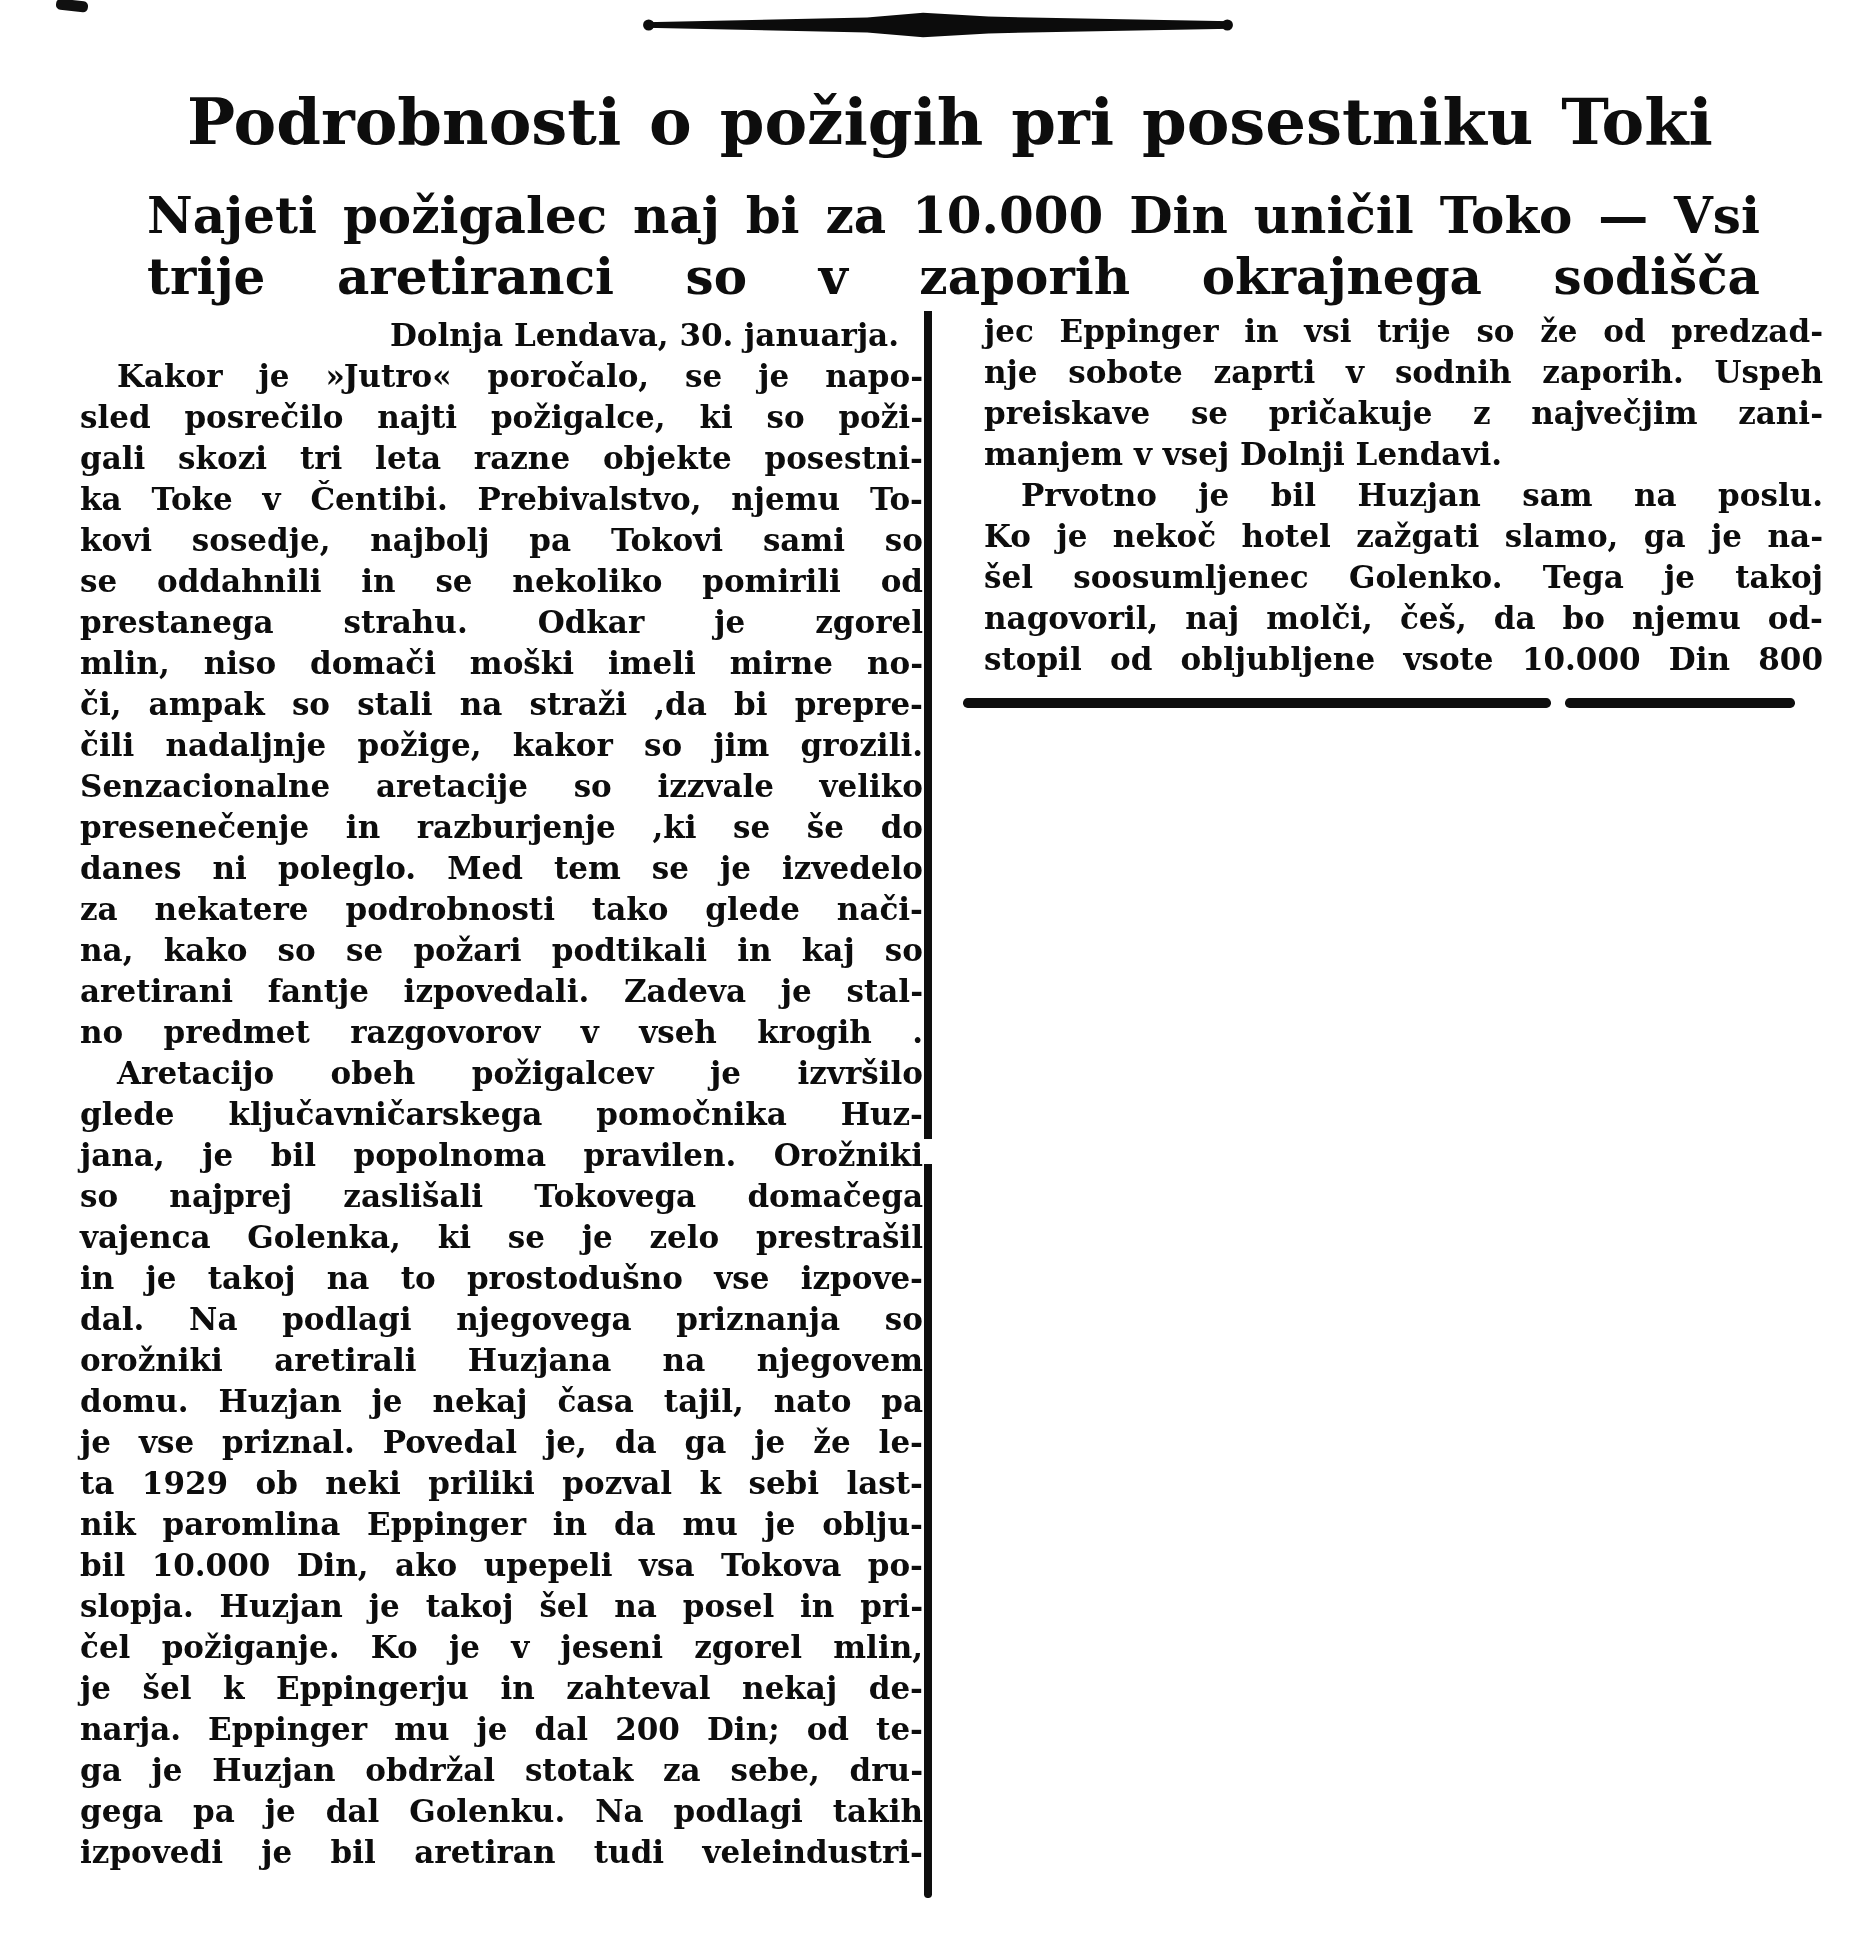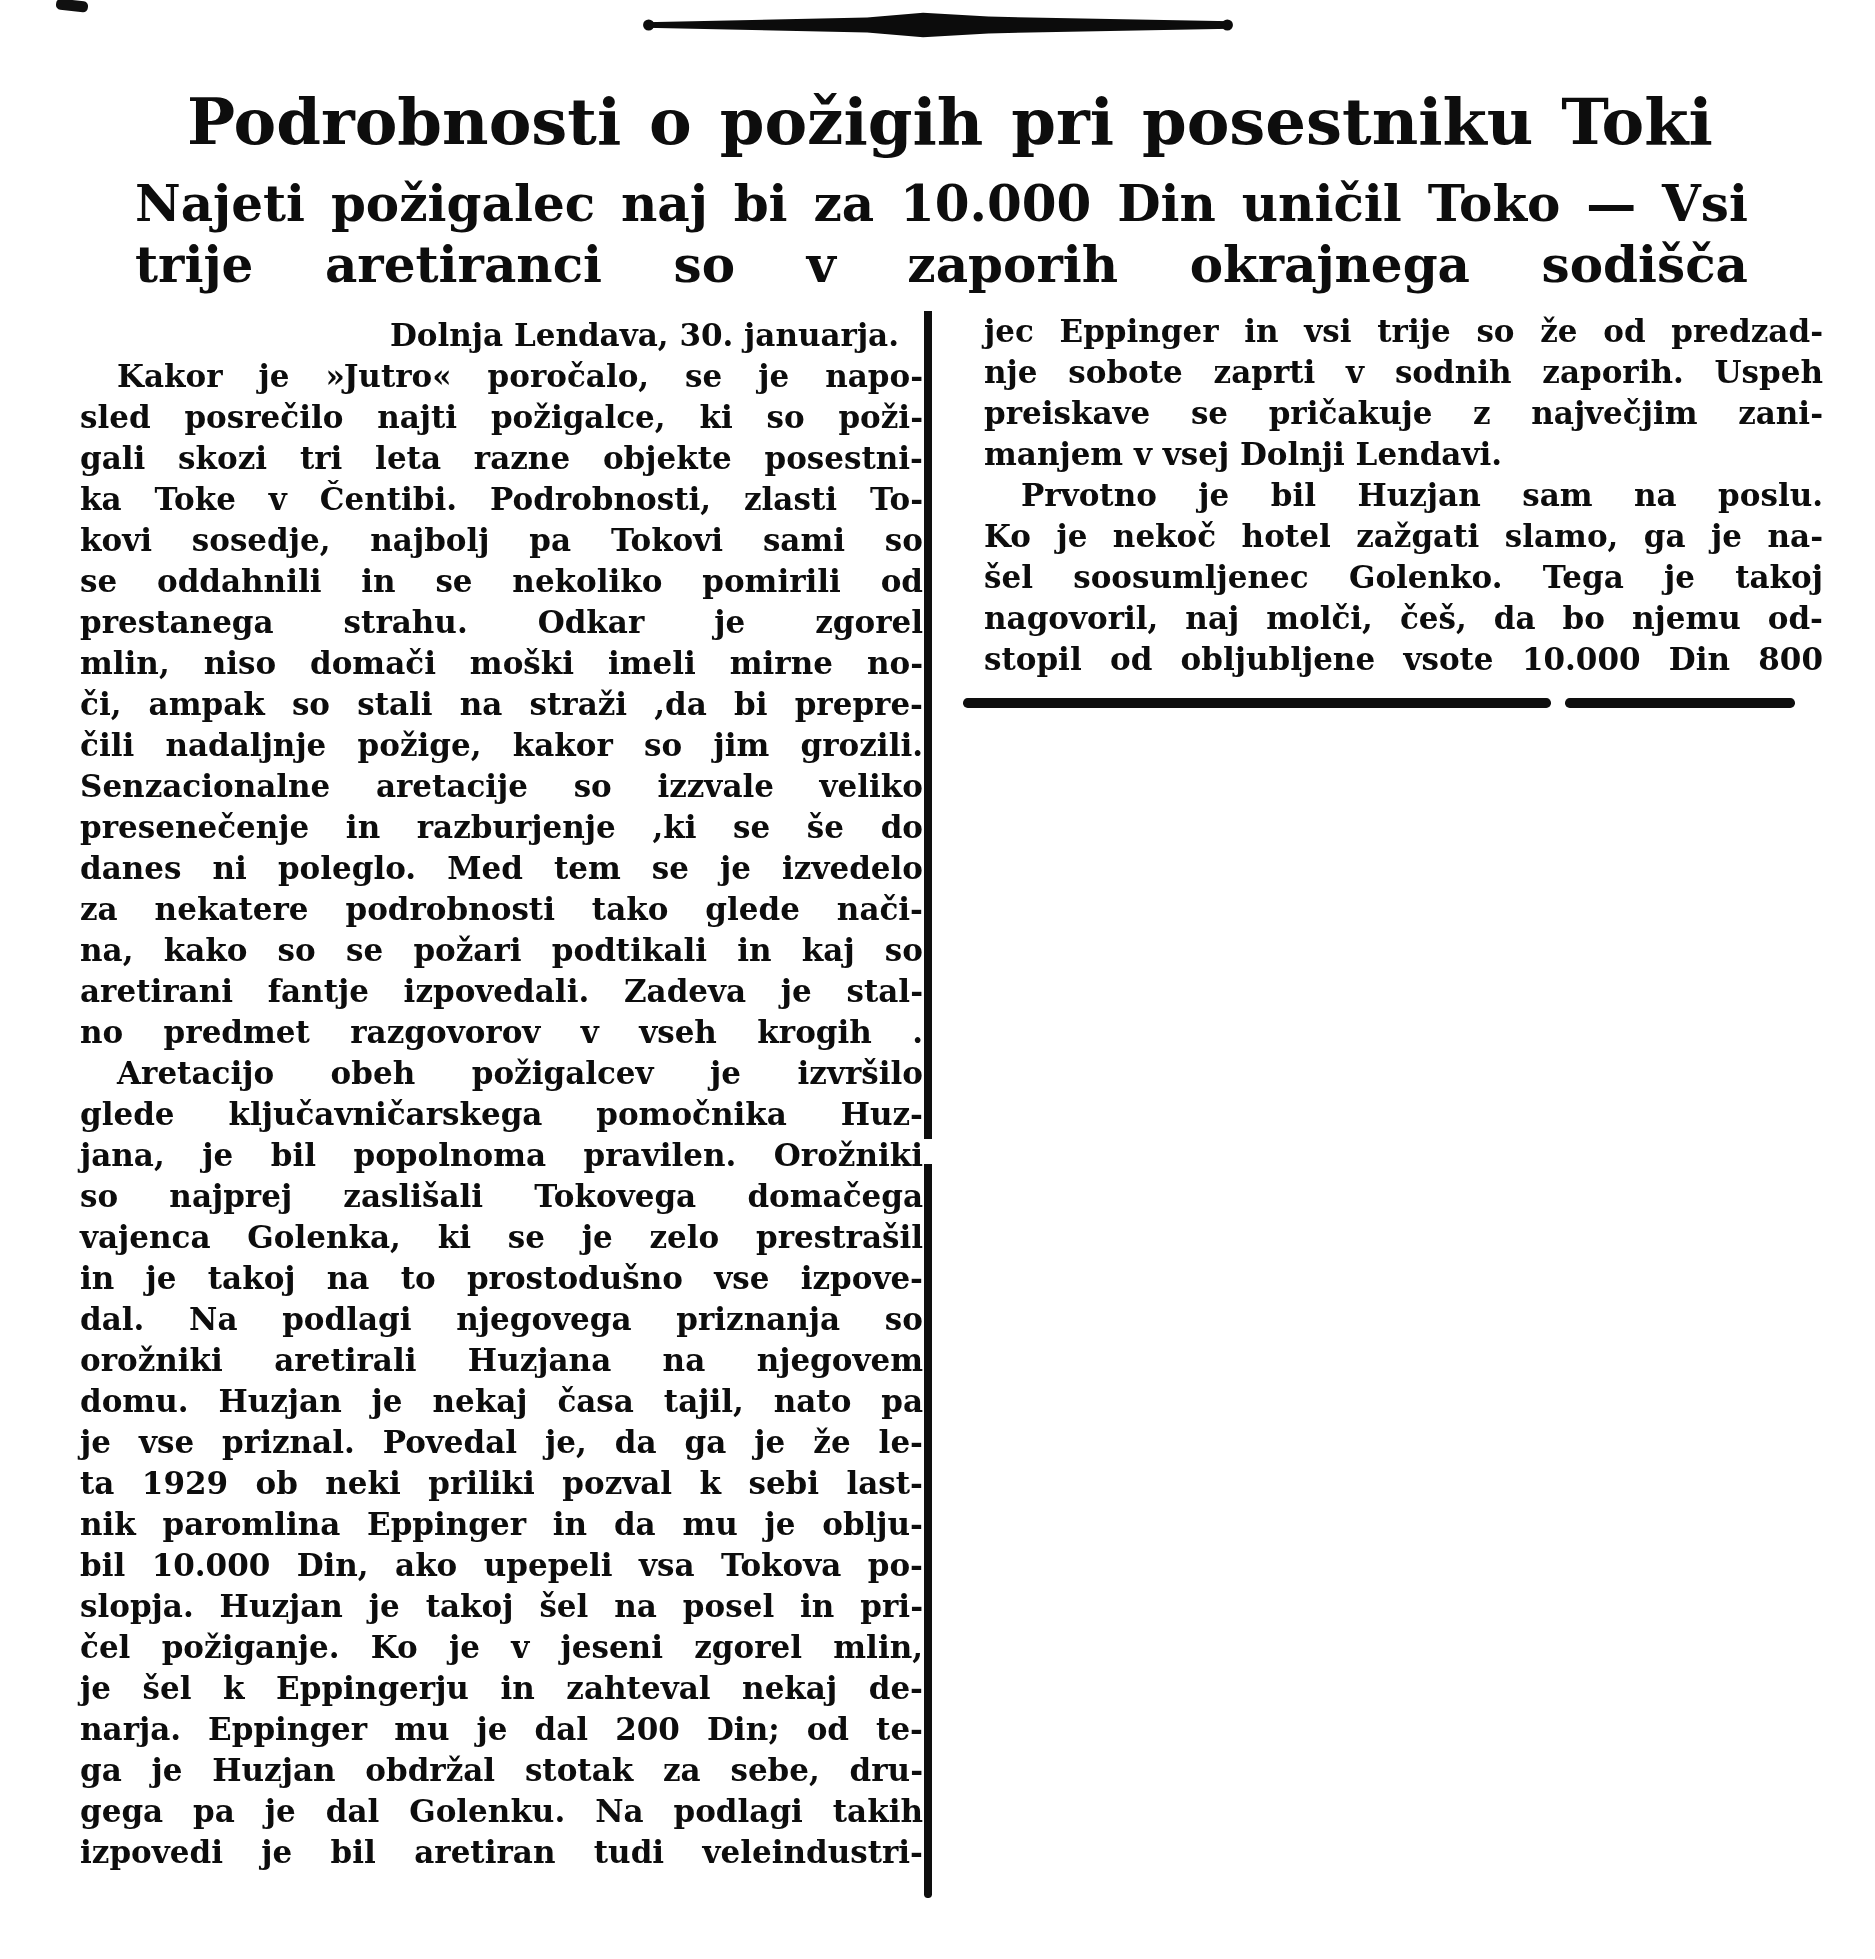--- a/index.html
+++ b/index.html
@@ -8,21 +8,21 @@
     color:#0d0d0d;font-family:"DejaVu Serif", serif;overflow:hidden;
   }
   .speck{position:absolute;left:56px;top:0;width:32px;height:11.2px;background:#101010;border-radius:4.7px;transform:rotate(6deg);}
   .top-divider{position:absolute;left:642px;top:11.2px;width:592px;height:28px;}
   .headline{
     position:absolute;top:58px;left:0;width:100%;margin:12px;
     text-align:center;font-size:64px;font-weight:bold;line-height:103px;
     word-spacing:5.6px;white-space:nowrap;
   }
   .subheadline{
-    position:absolute;top:169px;left:131px;width:1613px;margin:4px;
+    position:absolute;top:169px;left:131px;width:1613px;margin:16px;
     font-size:50px;font-weight:bold;line-height:61px;
   }
   .subheadline .sub-line{text-align:justify;text-align-last:justify;}
   .column{position:absolute;font-size:31px;line-height:41px;font-weight:bold;margin-left:26px;}
   .col-left{left:54px;top:315px;width:843px;}
   .col-right{left:958px;top:311px;width:839px;}
   .line{text-align:justify;text-align-last:justify;height:41px;}
   .line.indent{text-indent:37px;}
   .line.nojust{text-align-last:left;}
   .line.dateline{text-align-last:right;padding-right:24px;}
@@ -53,21 +53,21 @@
   <h2 class="subheadline">
     <div class="sub-line">Najeti požigalec naj bi za 10.000 Din uničil Toko — Vsi</div>
     <div class="sub-line">trije aretiranci so v zaporih okrajnega sodišča</div>
   </h2>
 
   <div class="column col-left">
       <div class="line dateline">Dolnja Lendava, 30. januarja.</div>
       <div class="line indent">Kakor je »Jutro« poročalo, se je napo-</div>
       <div class="line">sled posrečilo najti požigalce, ki so poži-</div>
       <div class="line">gali skozi tri leta razne objekte posestni-</div>
-      <div class="line">ka Toke v Čentibi. Podrobnosti, zlasti To-</div>
+      <div class="line">ka Toke v Čentibi. Prebivalstvo, njemu To-</div>
       <div class="line">kovi sosedje, najbolj pa Tokovi sami so</div>
       <div class="line">se oddahnili in se nekoliko pomirili od</div>
       <div class="line">prestanega strahu. Odkar je zgorel</div>
       <div class="line">mlin, niso domači moški imeli mirne no-</div>
       <div class="line">či, ampak so stali na straži ,da bi prepre-</div>
       <div class="line">čili nadaljnje požige, kakor so jim grozili.</div>
       <div class="line">Senzacionalne aretacije so izzvale veliko</div>
       <div class="line">presenečenje in razburjenje ,ki se še do</div>
       <div class="line">danes ni poleglo. Med tem se je izvedelo</div>
       <div class="line">za nekatere podrobnosti tako glede nači-</div>

